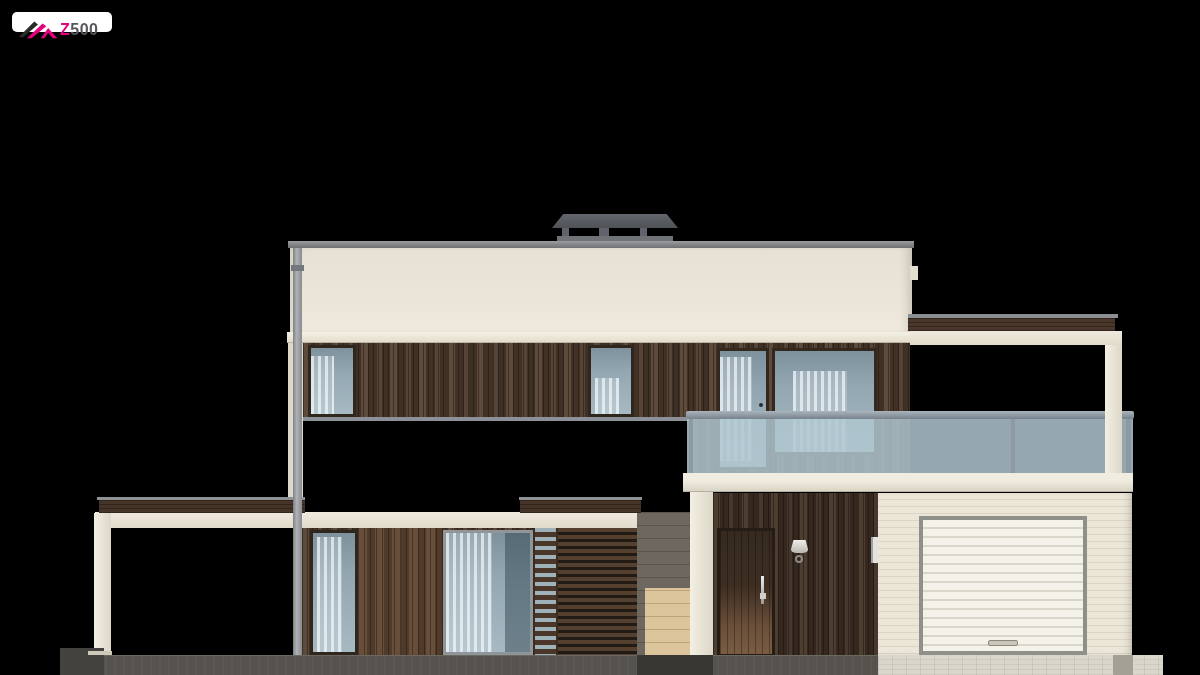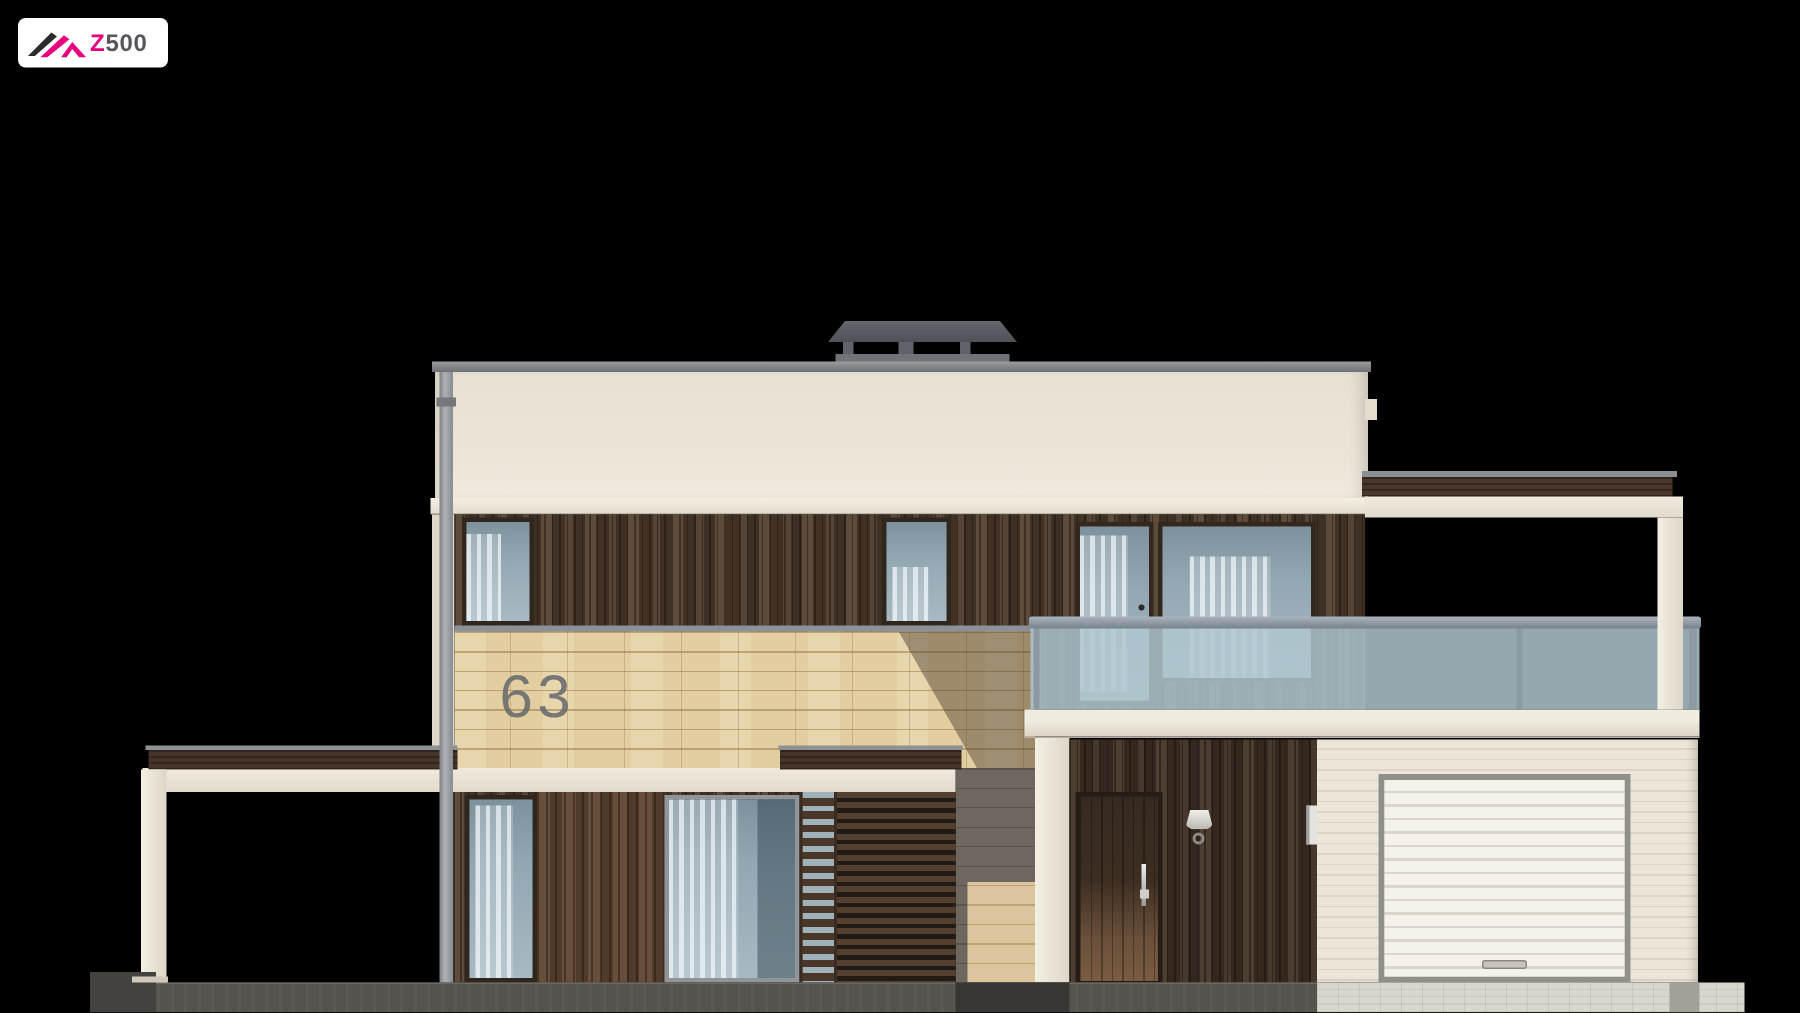--- a/index.html
+++ b/index.html
@@ -23,21 +23,21 @@
   .siding{background-image:repeating-linear-gradient(180deg,#ece6d8 0 6px,#dcd5c5 6px 7px);}
   .roller{background-image:repeating-linear-gradient(180deg,#f5f2e9 0 7px,#dad6c9 7px 9px);}
   .glass{background:linear-gradient(180deg,#7e929e 0%,#93a7b2 35%,#a7bac3 100%);}
   .curtain{background-image:repeating-linear-gradient(90deg, rgba(245,250,252,.75) 0 3px,
       rgba(235,242,246,.25) 3px 7px);}
   .cream-grad{background:linear-gradient(180deg,#efeadd,#e0dbcb);}
   .post{background:linear-gradient(90deg,#f3efe3,#dcd7c7);}
   .frame-wood{border:3px solid #2f261e;box-sizing:border-box;}
   .frame-gray{border:3px solid #8f9599;box-sizing:border-box;}
   
-  #logo{left:12px;top:12px;width:100px;height:33px;background:#fff;border-radius:5px;
+  #logo{left:12px;top:12px;width:100px;height:20px;background:#fff;border-radius:5px;
         display:flex;align-items:center;padding:0 4px;box-sizing:border-box;}
   #logo .txt{font-size:16px;font-weight:bold;letter-spacing:.5px;line-height:1;}
   #logo .lz{color:#e6007e;} #logo .ln{color:#56575b;}
   
   .hnum{font-size:40px;color:#64686c;letter-spacing:3px;opacity:.85;}
 </style>
 </head>
 <body>
 
 <div id="stage">
@@ -84,24 +84,20 @@
       <div class="abs" style="right:3px;top:52px;width:4px;height:4px;background:#2b2b2b;border-radius:50%;"></div>
     </div>
   </div>
   <div class="abs frame-wood" style="left:772px;top:348px;width:105px;height:107px;border-color:#33281e;">
     <div class="glass abs" style="left:0;top:0;right:0;bottom:0;">
       <div class="curtain abs" style="left:18px;top:20px;width:55%;bottom:0;"></div>
     </div>
   </div>
   <div class="abs" style="left:303px;top:417px;width:387px;height:4px;background:#8b9196;"></div>
 
-  <div class="abs stone" style="left:303px;top:421px;width:387px;height:91px;">
-    <div class="hnum abs" style="left:30px;top:22px;">63</div>
-    <div class="abs" style="left:0;top:0;right:0;bottom:0;background:rgba(70,58,45,.45);clip-path:polygon(76.5% 0,100% 0,100% 100%,90% 100%);"></div>
-  </div>
 
   <div class="abs graystone" style="left:637px;top:512px;width:53px;height:143px;"></div>
   <div class="abs" style="left:645px;top:588px;width:45px;height:67px;background-color:#dcc59c;background-image:repeating-linear-gradient(0deg, transparent 0 12px, rgba(146,112,62,.4) 12px 13px);"></div>
 
   <div class="abs cream-grad" style="left:95px;top:512px;width:542px;height:16px;"></div>
   <div class="abs" style="left:97px;top:497px;width:208px;height:3px;background:#8f9295;"></div>
   <div class="abs wood-h" style="left:99px;top:500px;width:206px;height:13px;"></div>
   <div class="abs" style="left:519px;top:497px;width:123px;height:3px;background:#8f9295;"></div>
   <div class="abs wood-h" style="left:520px;top:500px;width:121px;height:13px;"></div>
   <div class="abs post" style="left:94px;top:513px;width:17px;height:144px;"></div>

